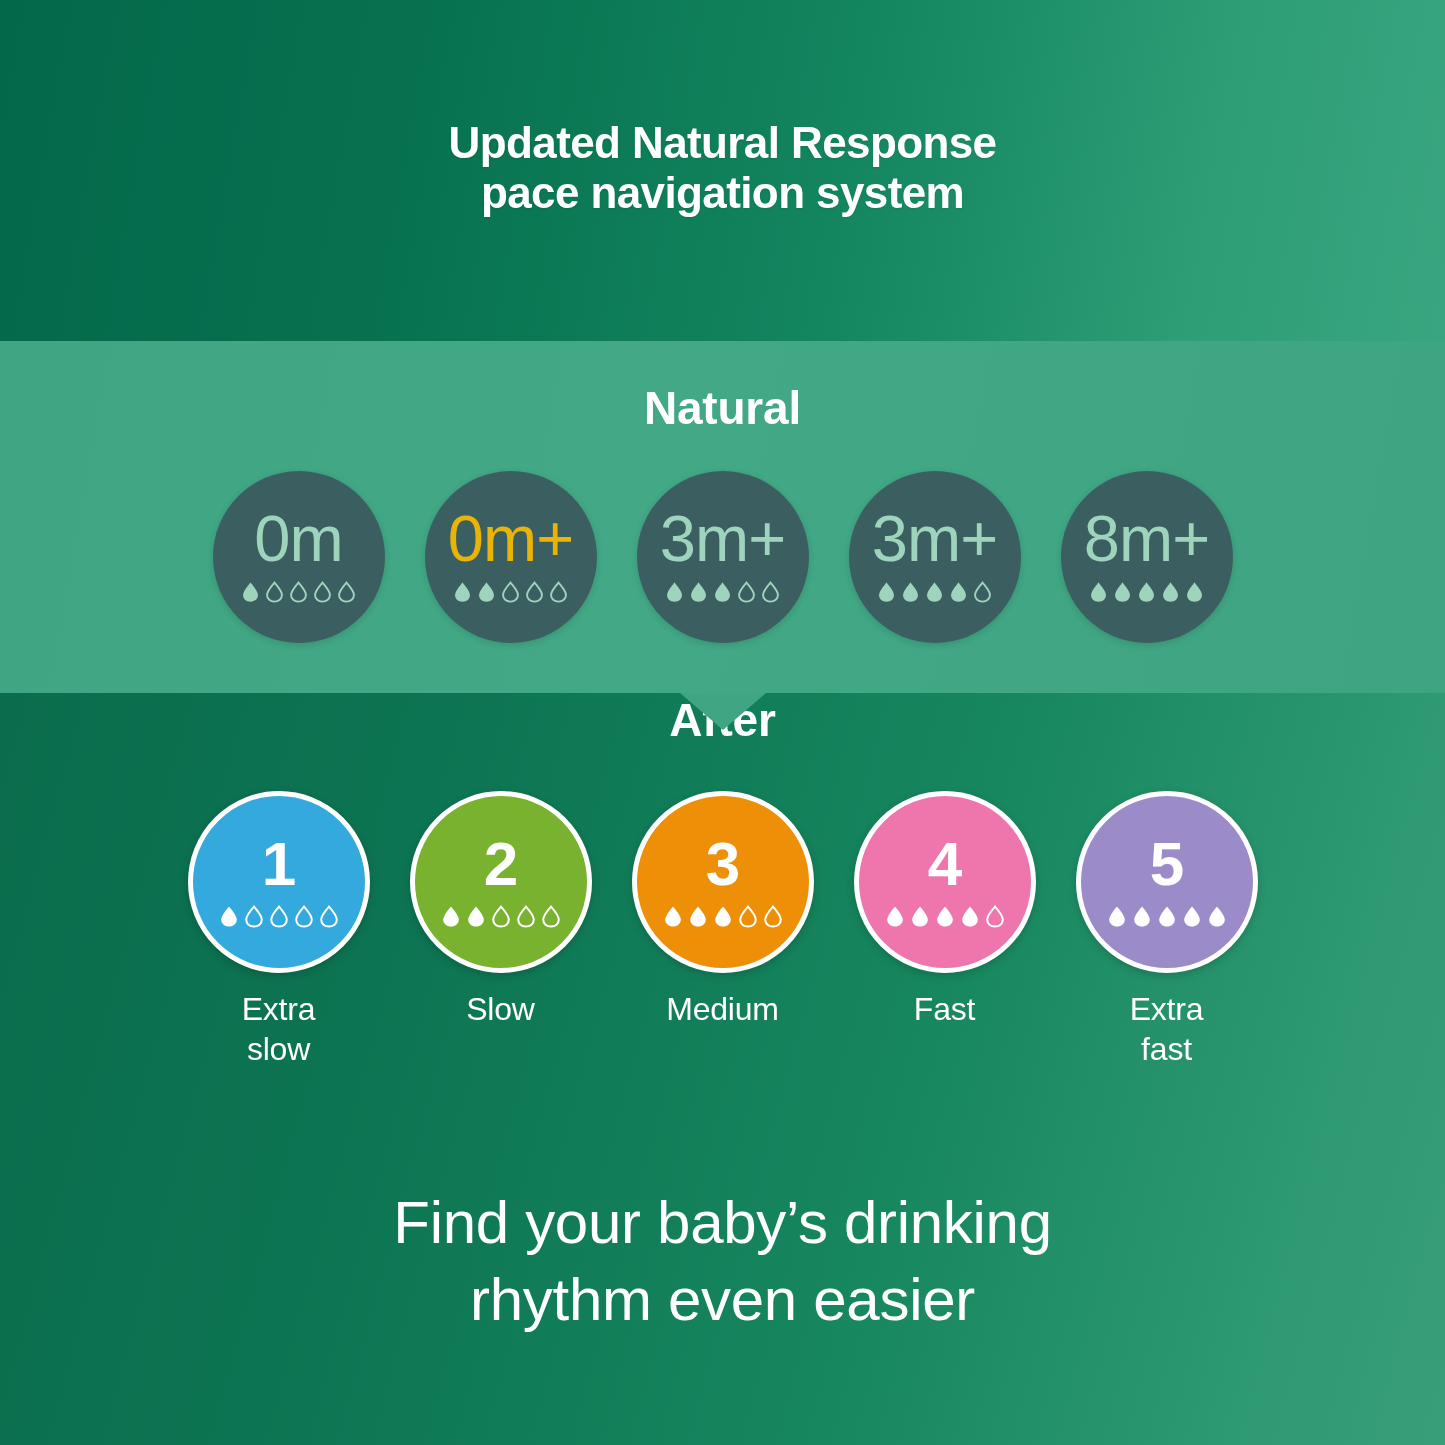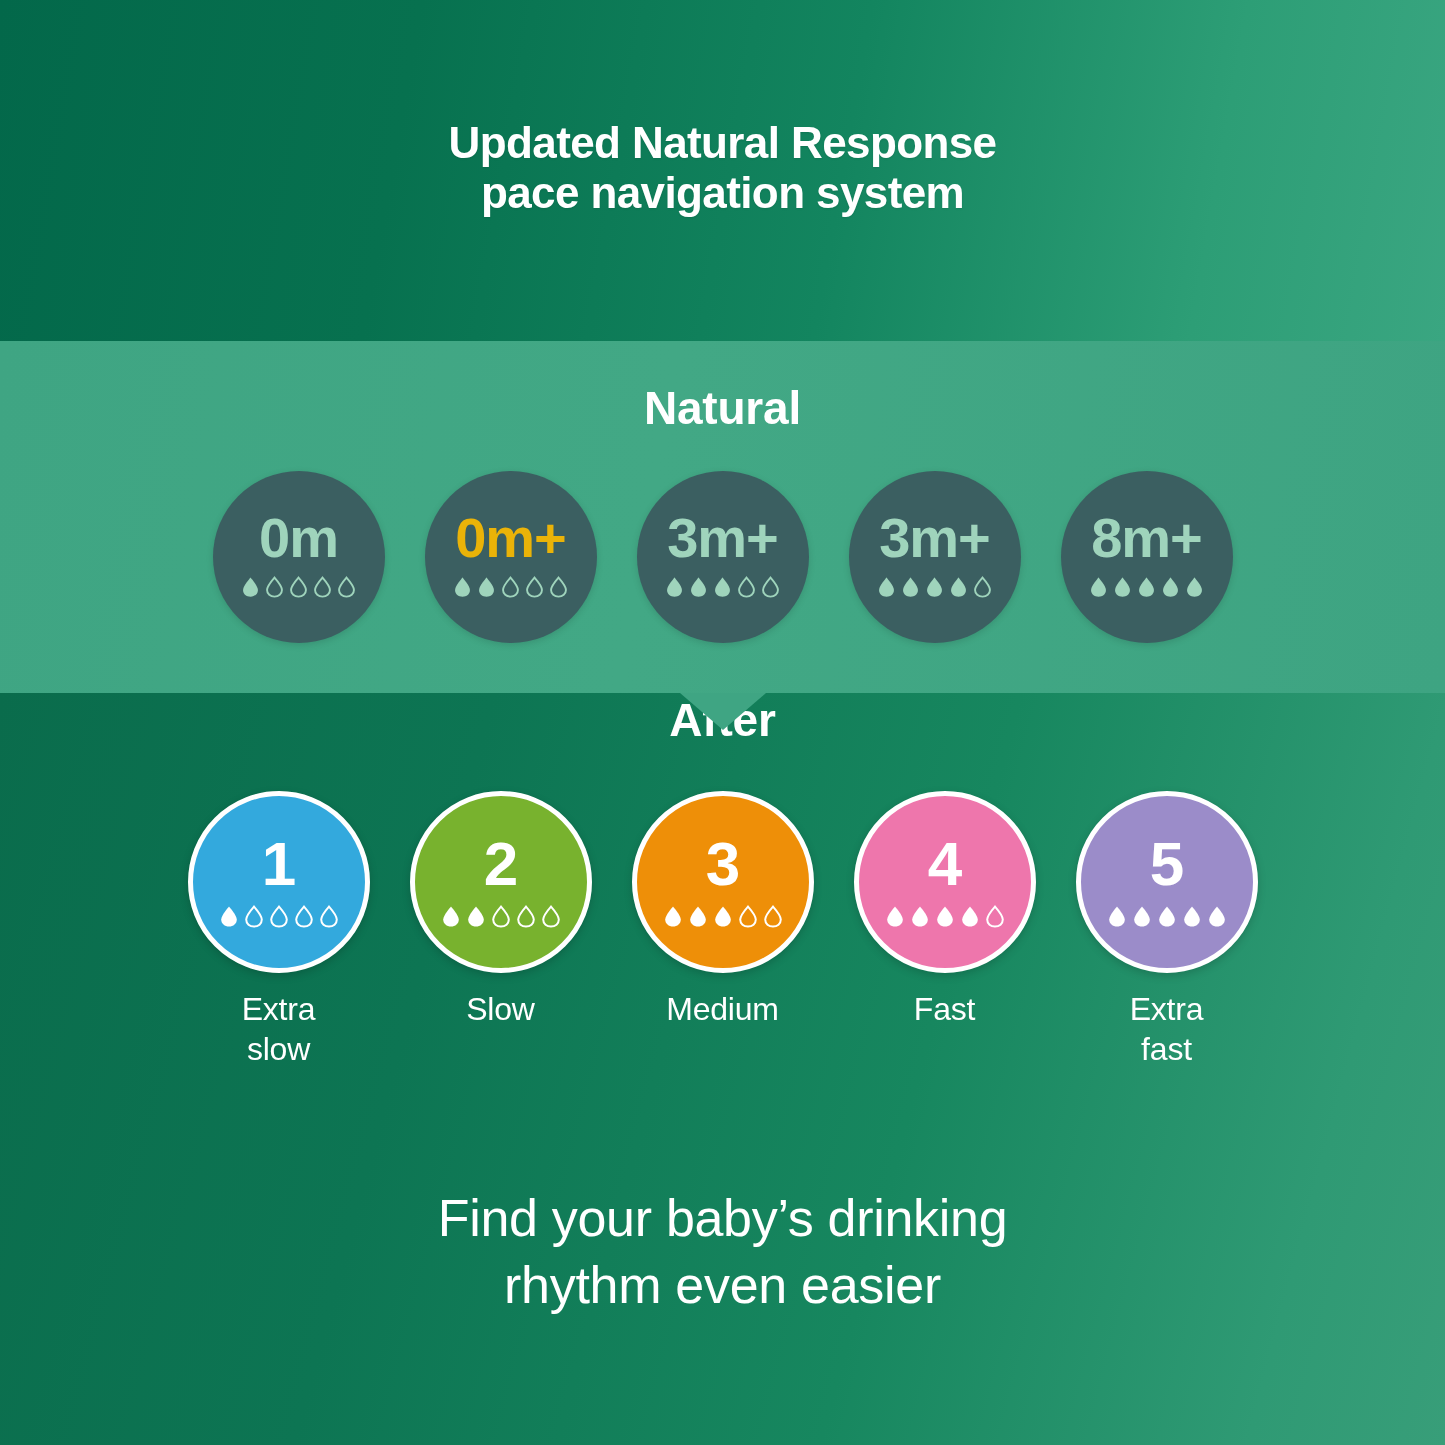--- a/index.html
+++ b/index.html
@@ -69,22 +69,22 @@
     border-radius:50%;
     background:#3b5f61;
     display:flex;
     flex-direction:column;
     align-items:center;
     justify-content:center;
     box-shadow:0 2px 7px rgba(0,0,0,.13);
   }
   .before-label {
     color:#9fd4bc;
-    font-size:56px;
-    font-weight:700;
+    font-size:65px;
+    font-weight:400;
     line-height:1;
     letter-spacing:-1px;
     margin-top:-4px;
   }
   .drops {
     display:flex;
     align-items:center;
     justify-content:center;
     gap:3px;
     margin-top:8px;
@@ -148,21 +148,21 @@
   }
 
   
   .caption {
     position:absolute;
     left:0;
     top:1185px;
     width:1445px;
     text-align:center;
     color:#ffffff;
-    font-size:52px;
+    font-size:60px;
     font-weight:400;
     line-height:1.28;
     letter-spacing:-0.3px;
   }
 
   svg.drop { display:block; }
 </style>
 </head>
 <body>
 

